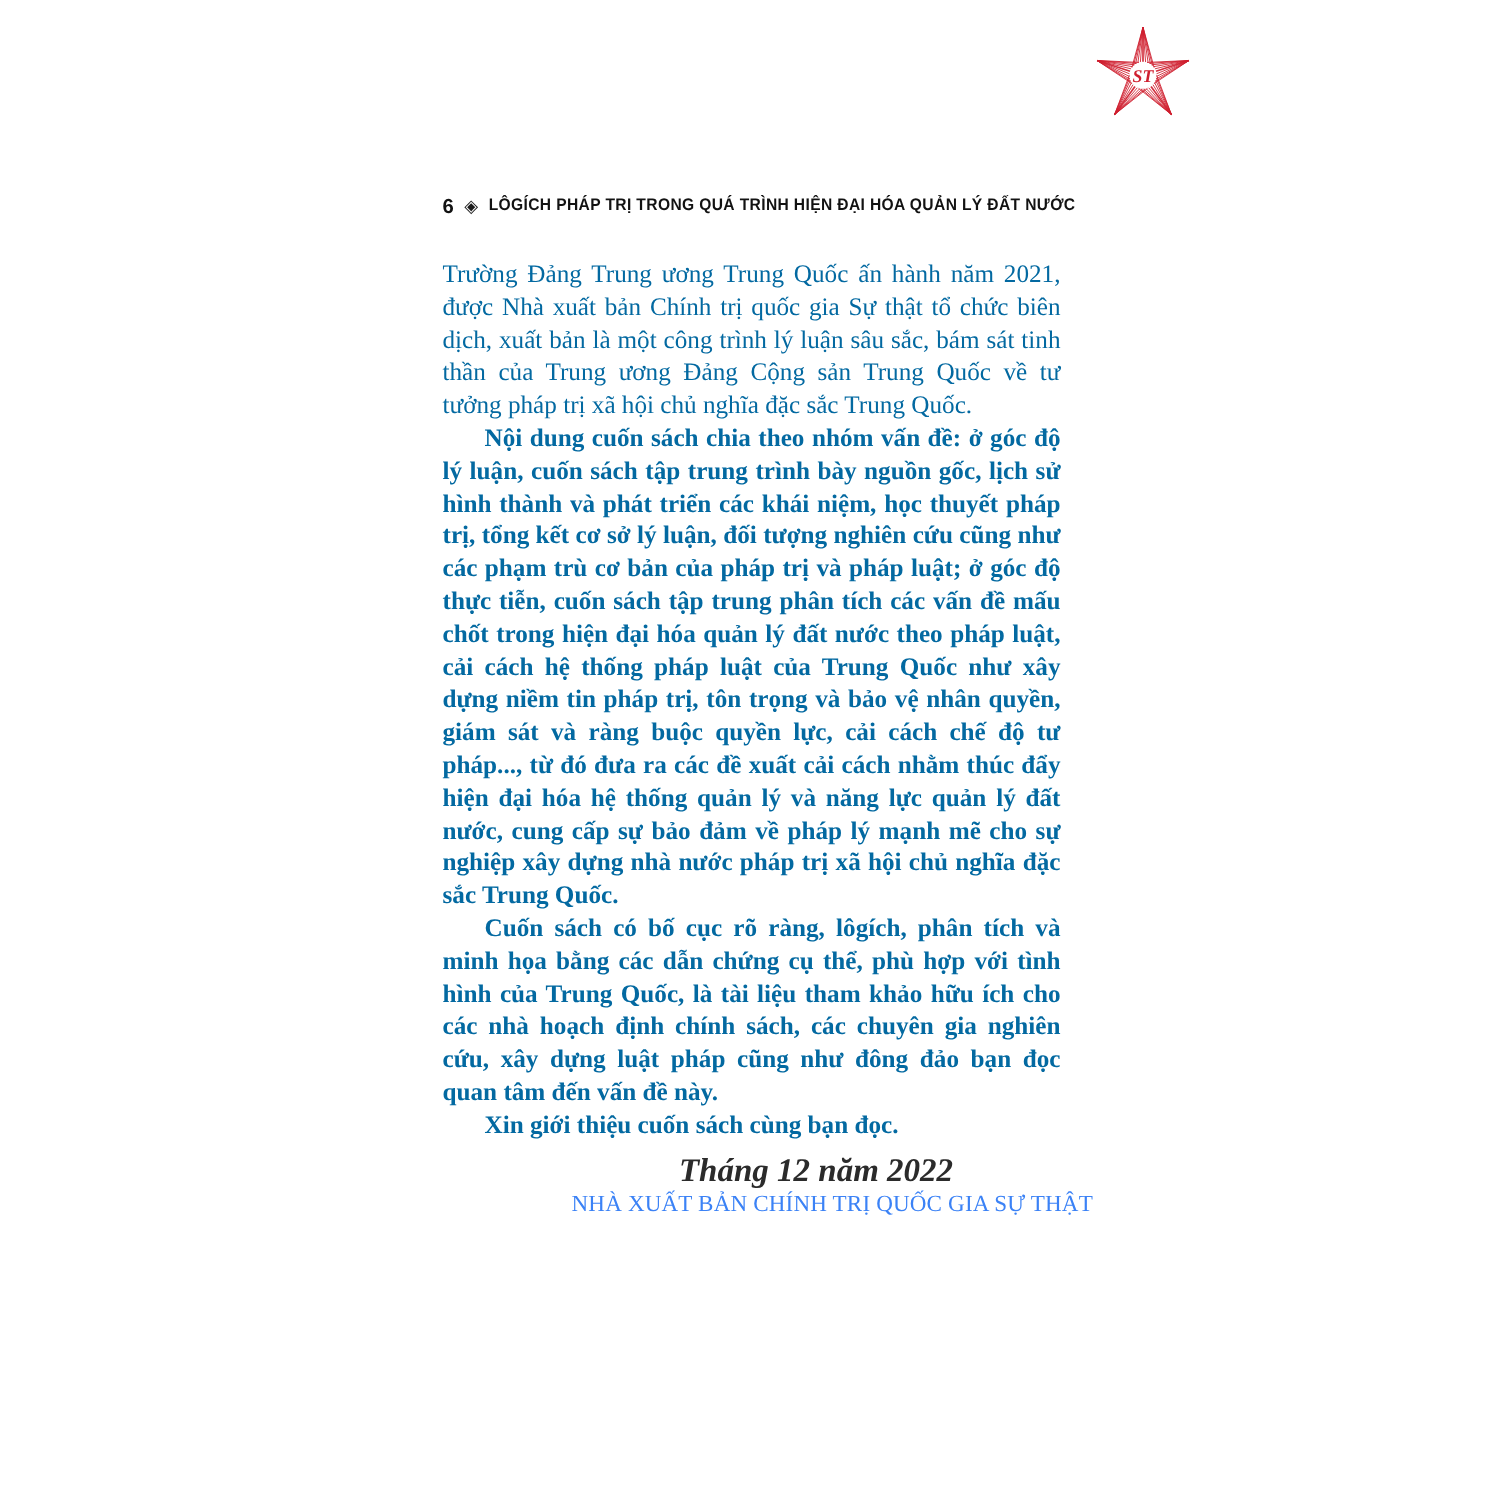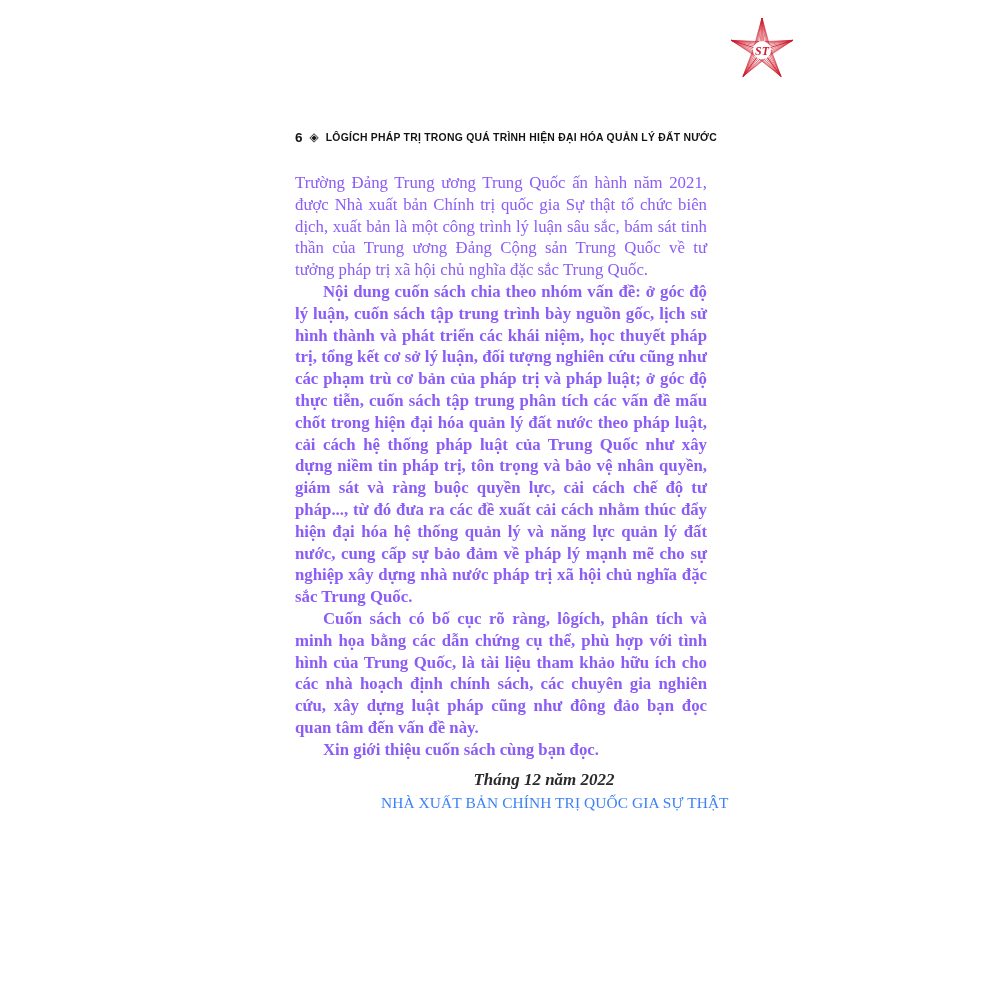--- a/index.html
+++ b/index.html
@@ -23,28 +23,28 @@
   }
   .diamond{
     font-size:12px;line-height:12px;color:#1a1a1a;position:relative;top:-1px;
   }
   .runtitle{
     font-weight:700;font-size:10.4px;letter-spacing:0.25px;line-height:14px;
     transform:scaleY(1.08);transform-origin:left center;white-space:nowrap;
   }
   .bodytext p.para{
     margin:0;font-size:16.8px;line-height:21.8px;text-align:justify;
-    text-justify:inter-word;color:#8b5cf6;
+    text-justify:inter-word;color:#0369a1;
   }
   .bodytext p.para.indent{text-indent:28px;font-weight:bold;}
   .signature{
     margin-top:7px;padding-left:86px;text-align:center;line-height:23px;
   }
   .sig-date{
-    font-size:17px;font-style:italic;font-weight:700;color:#2b2b2b;
+    font-size:22px;font-style:italic;font-weight:700;color:#2b2b2b;
   }
   .sig-publisher{
     font-size:15.4px;color:#3b82f6;letter-spacing:0.1px;white-space:nowrap;
   }
 </style>
 </head>
 <body>
 
 <div class="logo">
   <svg id="logo-svg" viewBox="0 0 100 100">

